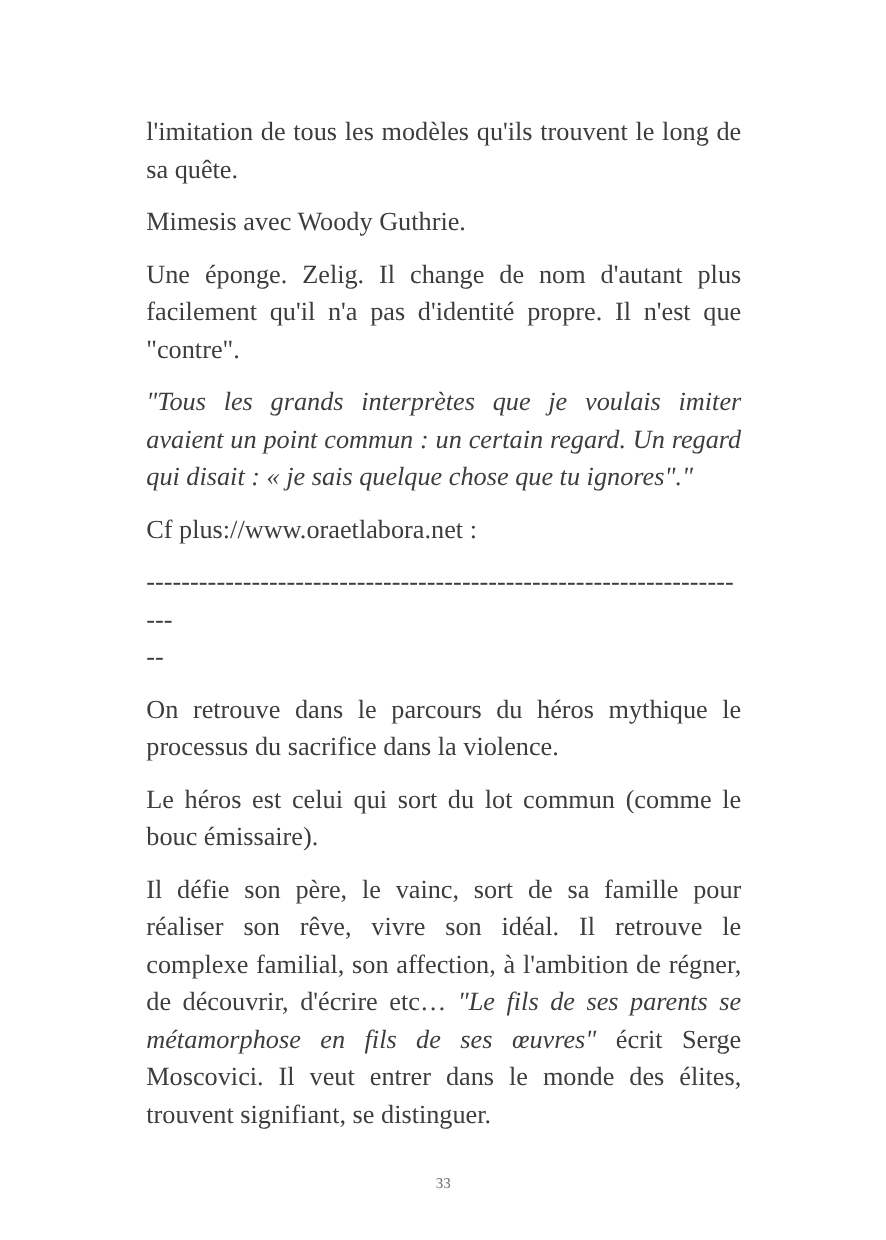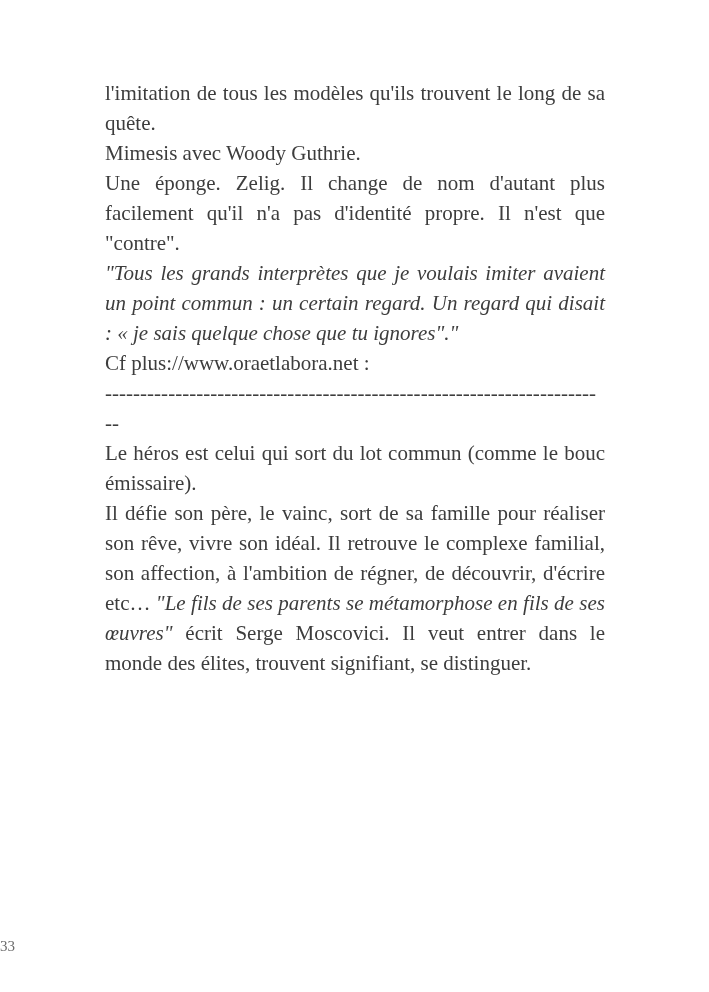--- a/index.html
+++ b/index.html
@@ -23,49 +23,50 @@
     position: absolute;
     left: 105px;
     top: 78px;
     width: 500px;
     font-size: 21px;
     line-height: 30px;
     color: #3d3d3d;
     text-align: justify;
   }
   .page-text p {
-    margin: 0;
+    margin: 12px;
     padding: 0;
   }
   .page-text em {
     font-style: italic;
   }
   .dashes {
     letter-spacing: 0.001em;
     word-break: break-all;
   }
   .page-number {
     position: absolute;
     left: 0;
     top: 938px;
     width: 709px;
-    text-align: left;
-    font-size: 15px;
+    text-align: center;
+    font-size: 12px;
     line-height: 16px;
     color: #6b6b6b;
   }
 </style>
 </head>
 <body>
 
 <div class="page">
   <div class="page-text">
       <p><span>l'imitation de tous les modèles qu'ils trouvent le long de sa quête.</span></p>
       <p><span>Mimesis avec Woody Guthrie.</span></p>
       <p><span>Une éponge. Zelig. Il change de nom d'autant plus facilement qu'il n'a pas d'identité propre. Il n'est que "contre".</span></p>
       <p><em>"Tous les grands interprètes que je voulais imiter avaient un point commun : un certain regard. Un regard qui disait : « je sais quelque chose que tu ignores"."</em></p>
       <p><span>Cf </span><span>plus://www.oraetlabora.net</span><span> :</span></p>
       <p class="dashes"><span>----------------------------------------------------------------------</span><br><span>--</span></p>
+      <p><span>On retrouve dans le parcours du héros mythique le processus du sacrifice dans la violence.</span></p>
       <p><span>Le héros est celui qui sort du lot commun (comme le bouc émissaire).</span></p>
       <p><span>Il défie son père, le vainc, sort de sa famille pour réaliser son rêve, vivre son idéal. Il retrouve le complexe familial, son affection, à l'ambition de régner, de découvrir, d'écrire etc… </span><em>"Le fils de ses parents se métamorphose en fils de ses œuvres"</em><span> écrit Serge Moscovici. Il veut entrer dans le monde des élites, trouvent signifiant, se distinguer.</span></p>
     </div>
   <div class="page-number">33</div>
 </div>
 
 </body></html>

